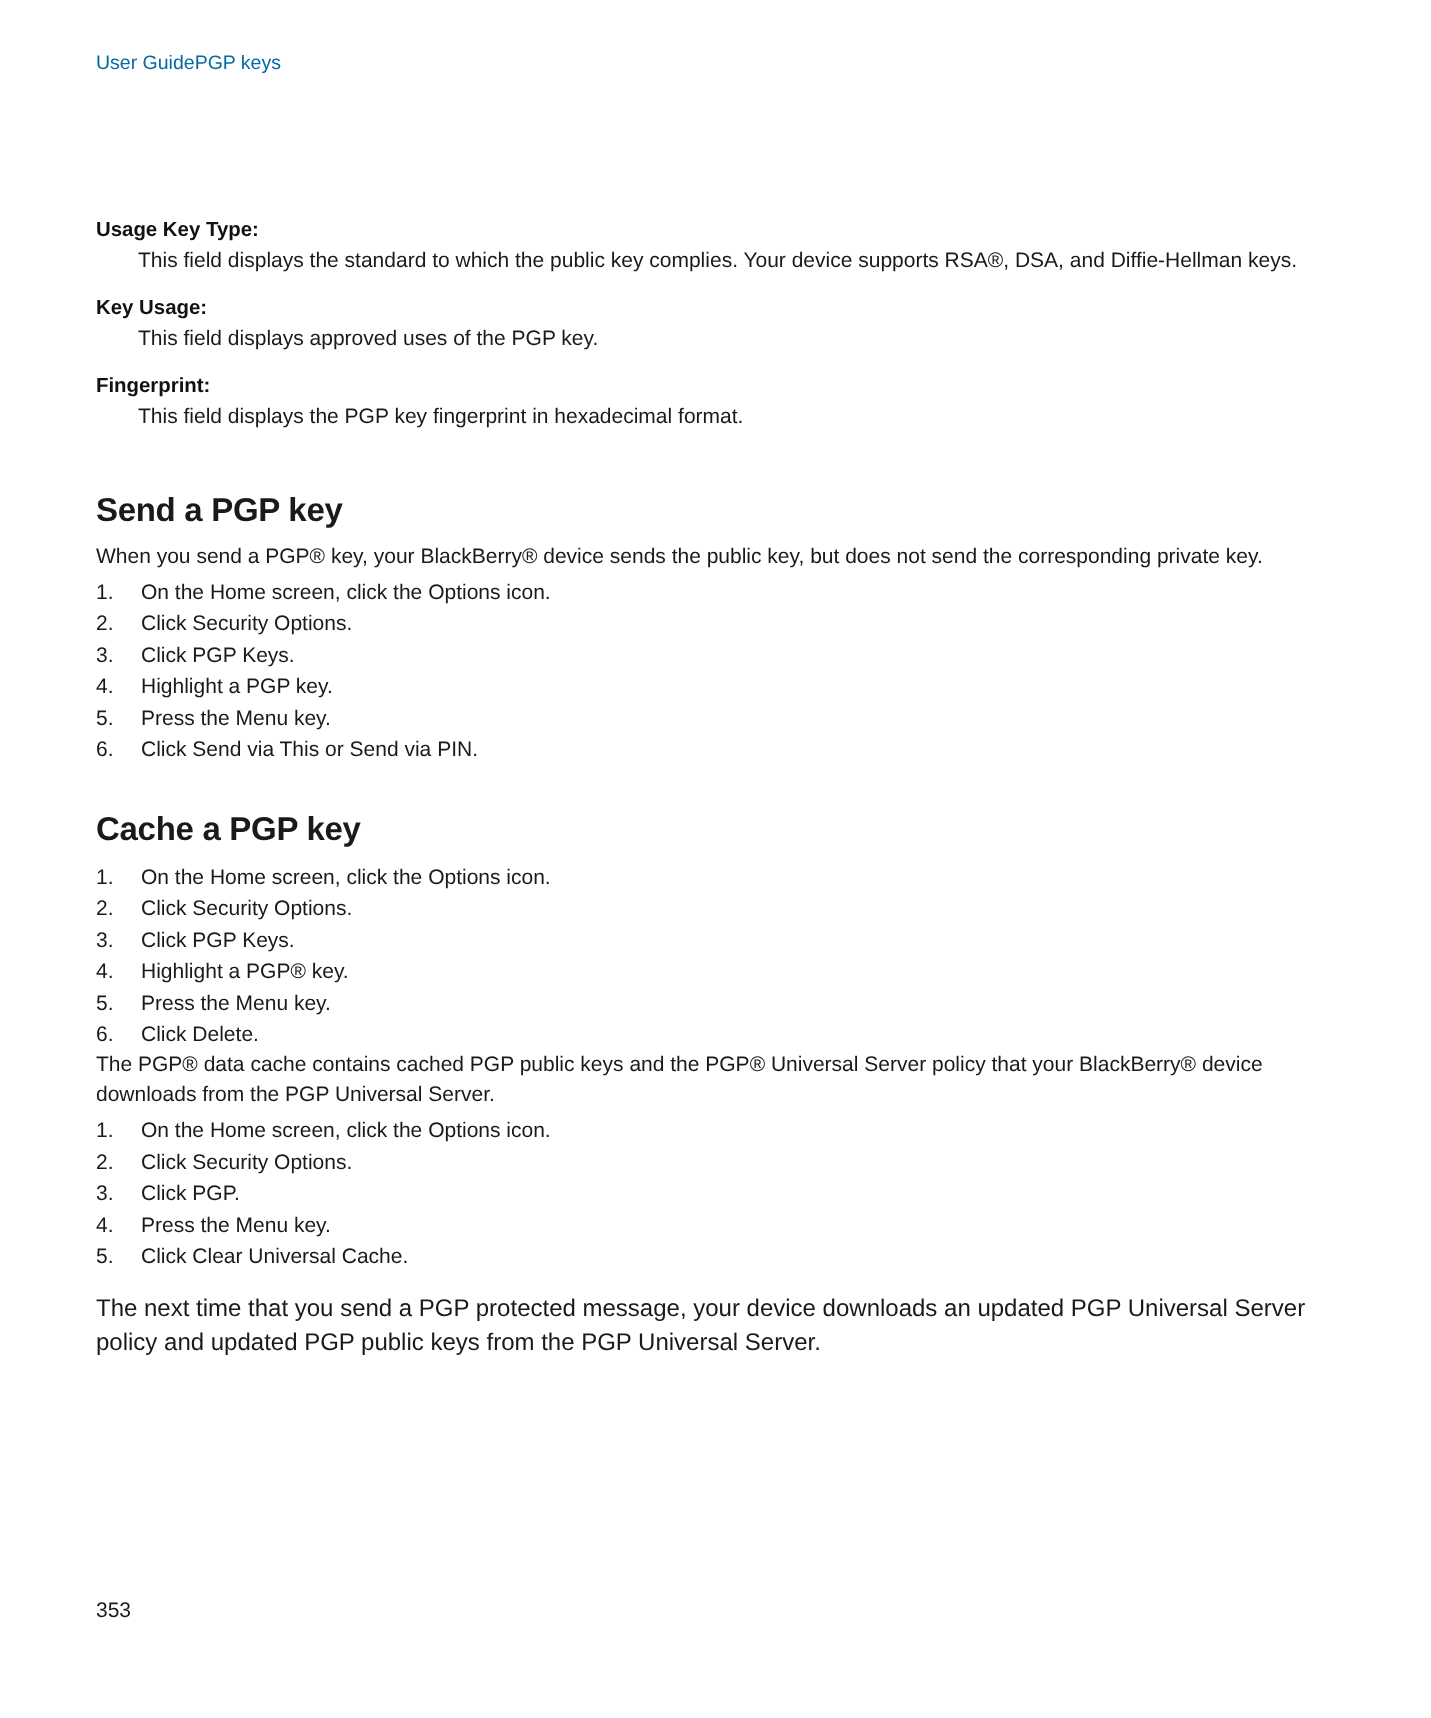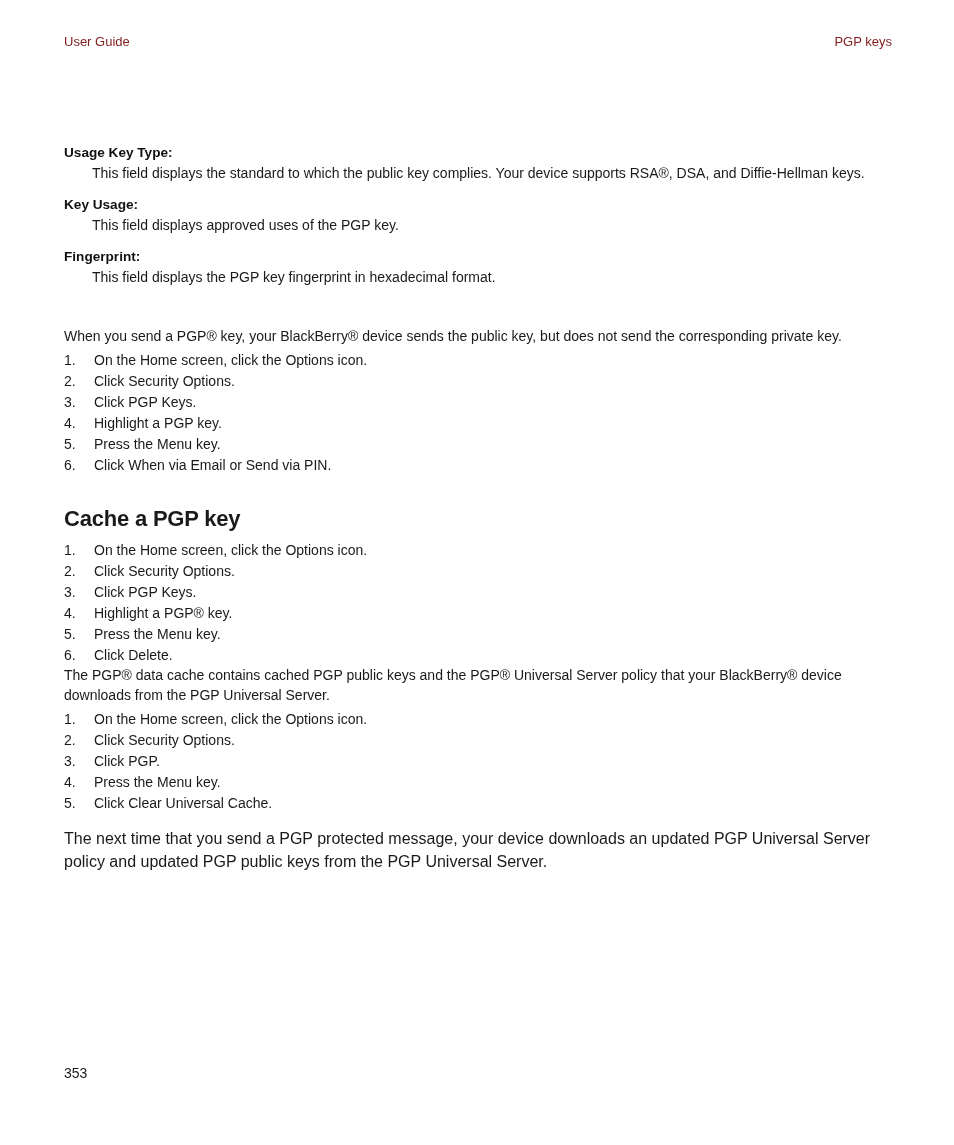--- a/index.html
+++ b/index.html
@@ -12,23 +12,22 @@
     width: 954px;
     height: 1145px;
     position: relative;
     box-sizing: border-box;
   }
   .page {
     padding: 34px 62px 0 64px;
   }
   .hdr {
     display: flex;
-    justify-content: space-between;
     font-size: 13px;
-    color: #7f1d1d;
+    color: #0369a1;
     margin-bottom: 96px;
   }
   .defs { margin-bottom: 40px; }
   .def { margin-bottom: 14px; }
   .def-term {
     font-weight: 700;
     font-size: 13.6px;
     color: #111;
     margin-bottom: 4px;
   }
@@ -95,20 +94,21 @@
         <div class="def-term">Key Usage:</div>
         <div class="def-desc">This field displays approved uses of the PGP key.</div>
       </div>
       <div class="def">
         <div class="def-term">Fingerprint:</div>
         <div class="def-desc">This field displays the PGP key fingerprint in hexadecimal format.</div>
       </div>
     </div>
 
   <section>
+    <h2>Send a PGP key</h2>
     <p class="section-intro">When you send a PGP® key, your BlackBerry® device sends the public key, but does not send the corresponding private key.</p>
     <ol class="steps">
         <li>
           <span class="step-num">1.</span>
           <span class="step-body">On the Home screen, click the <b>Options</b> icon.</span>
         </li>
         <li>
           <span class="step-num">2.</span>
           <span class="step-body">Click <b>Security Options</b>.</span>
         </li>
@@ -119,21 +119,21 @@
         <li>
           <span class="step-num">4.</span>
           <span class="step-body">Highlight a PGP key.</span>
         </li>
         <li>
           <span class="step-num">5.</span>
           <span class="step-body">Press the <b>Menu</b> key.</span>
         </li>
         <li>
           <span class="step-num">6.</span>
-          <span class="step-body">Click <b>When via Email</b> or <b>Send via PIN</b>.</span>
+          <span class="step-body">Click <b>Send via This</b> or <b>Send via PIN</b>.</span>
         </li>
       </ol>
   </section>
 
   <section>
     <h2>Cache a PGP key</h2>
     <ol class="steps">
         <li>
           <span class="step-num">1.</span>
           <span class="step-body">On the Home screen, click the <b>Options</b> icon.</span>

